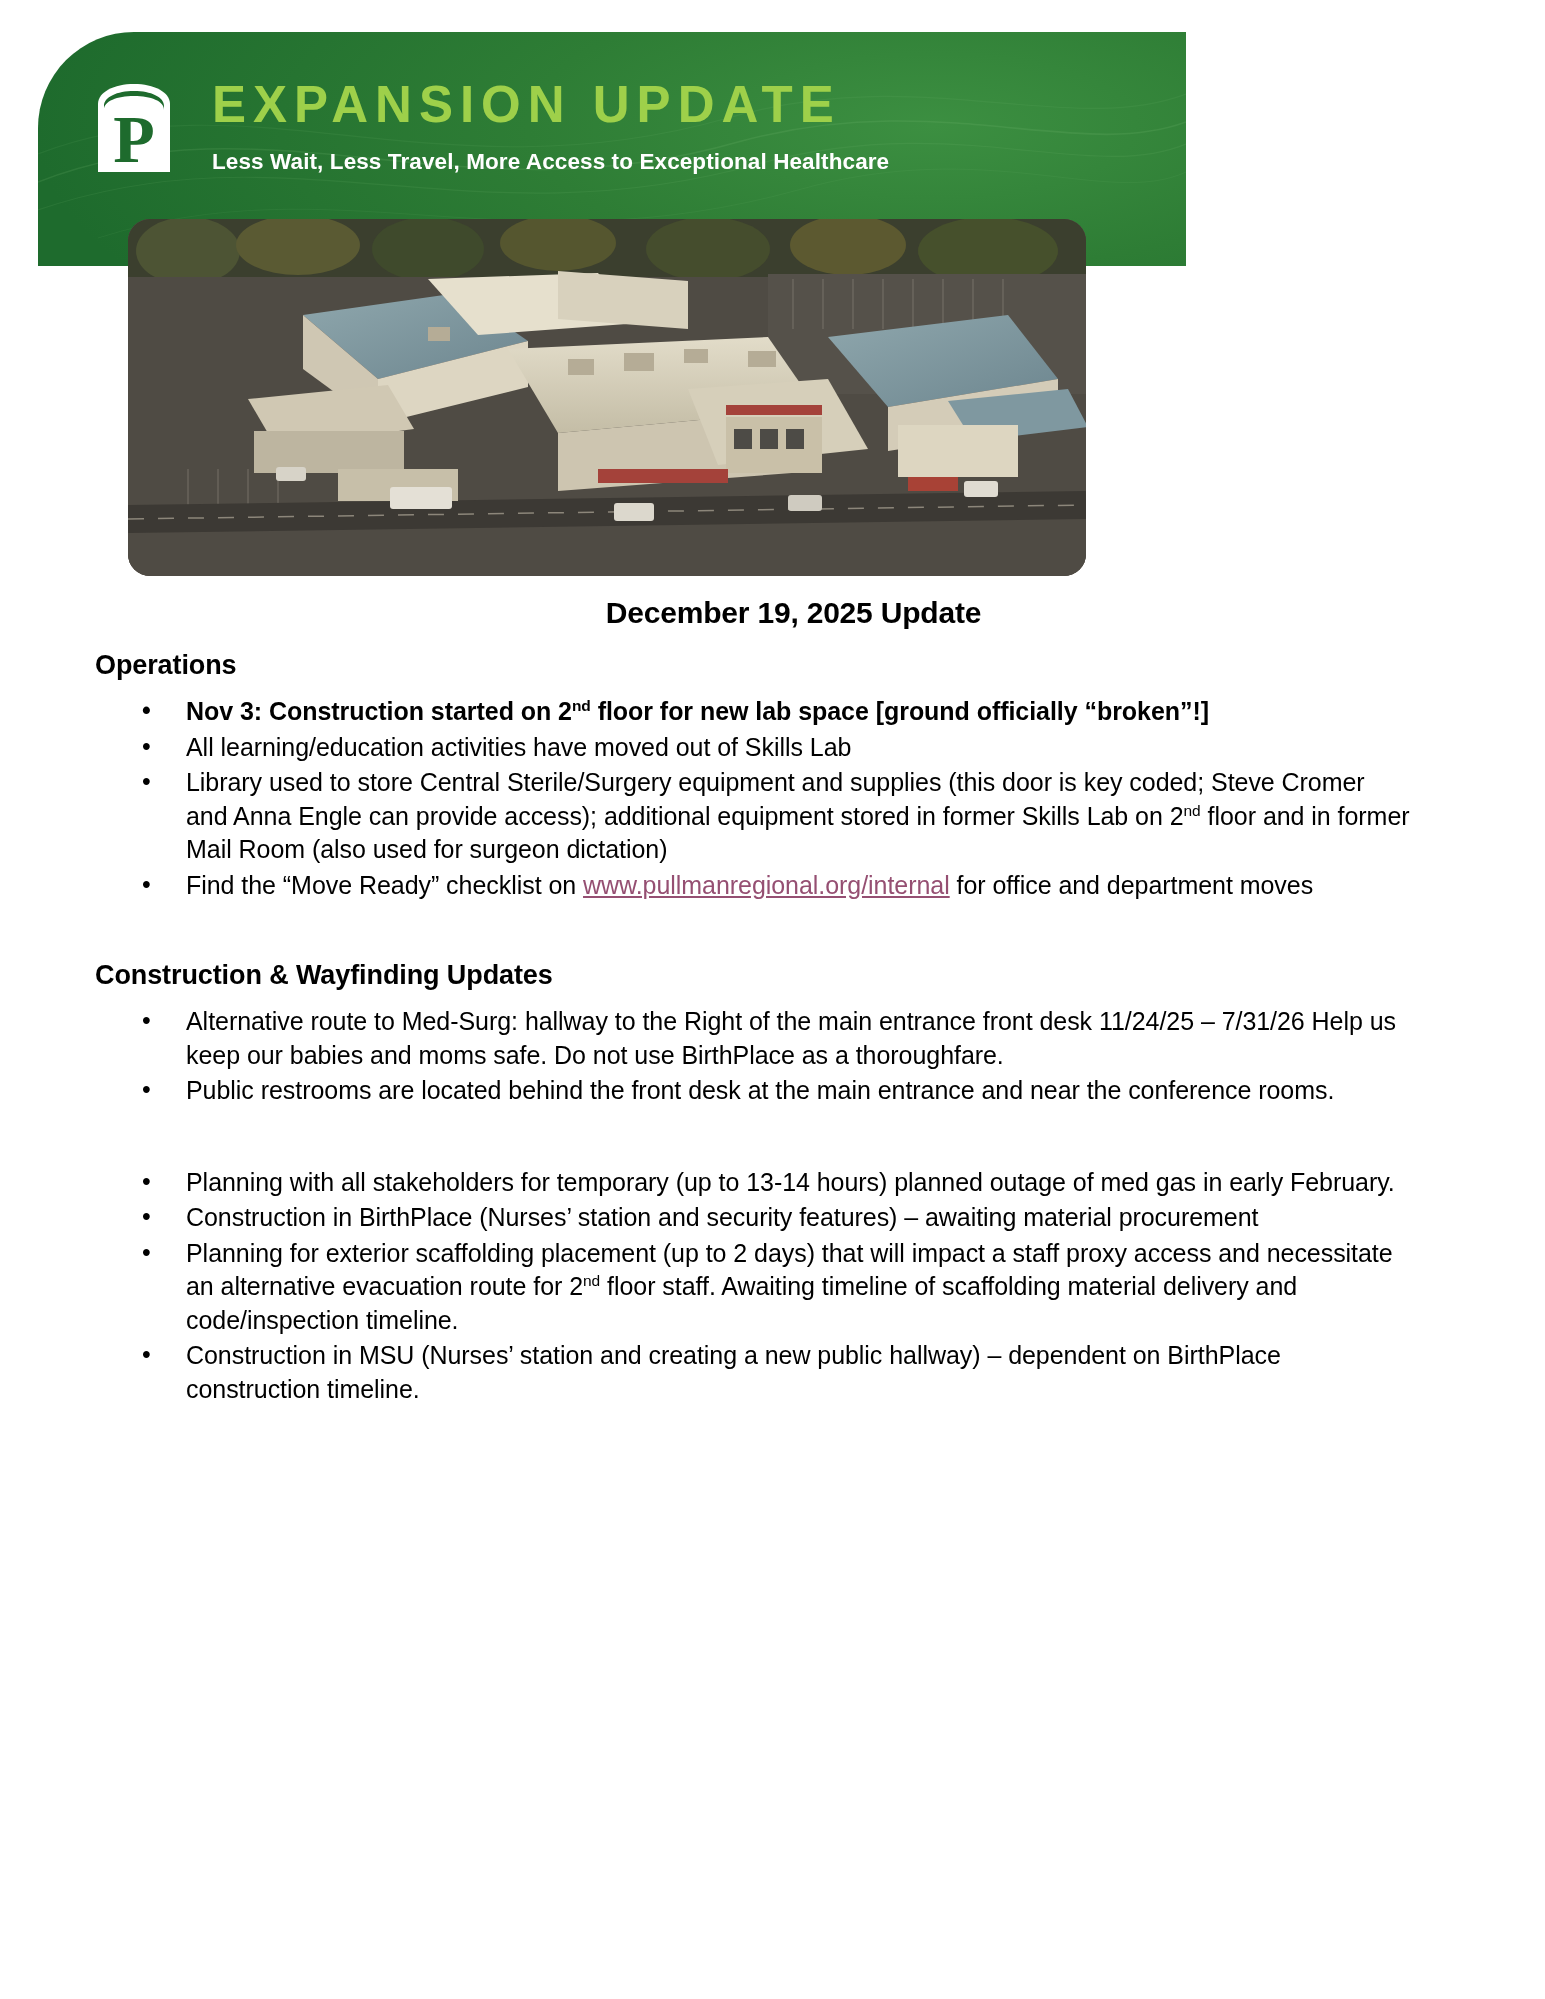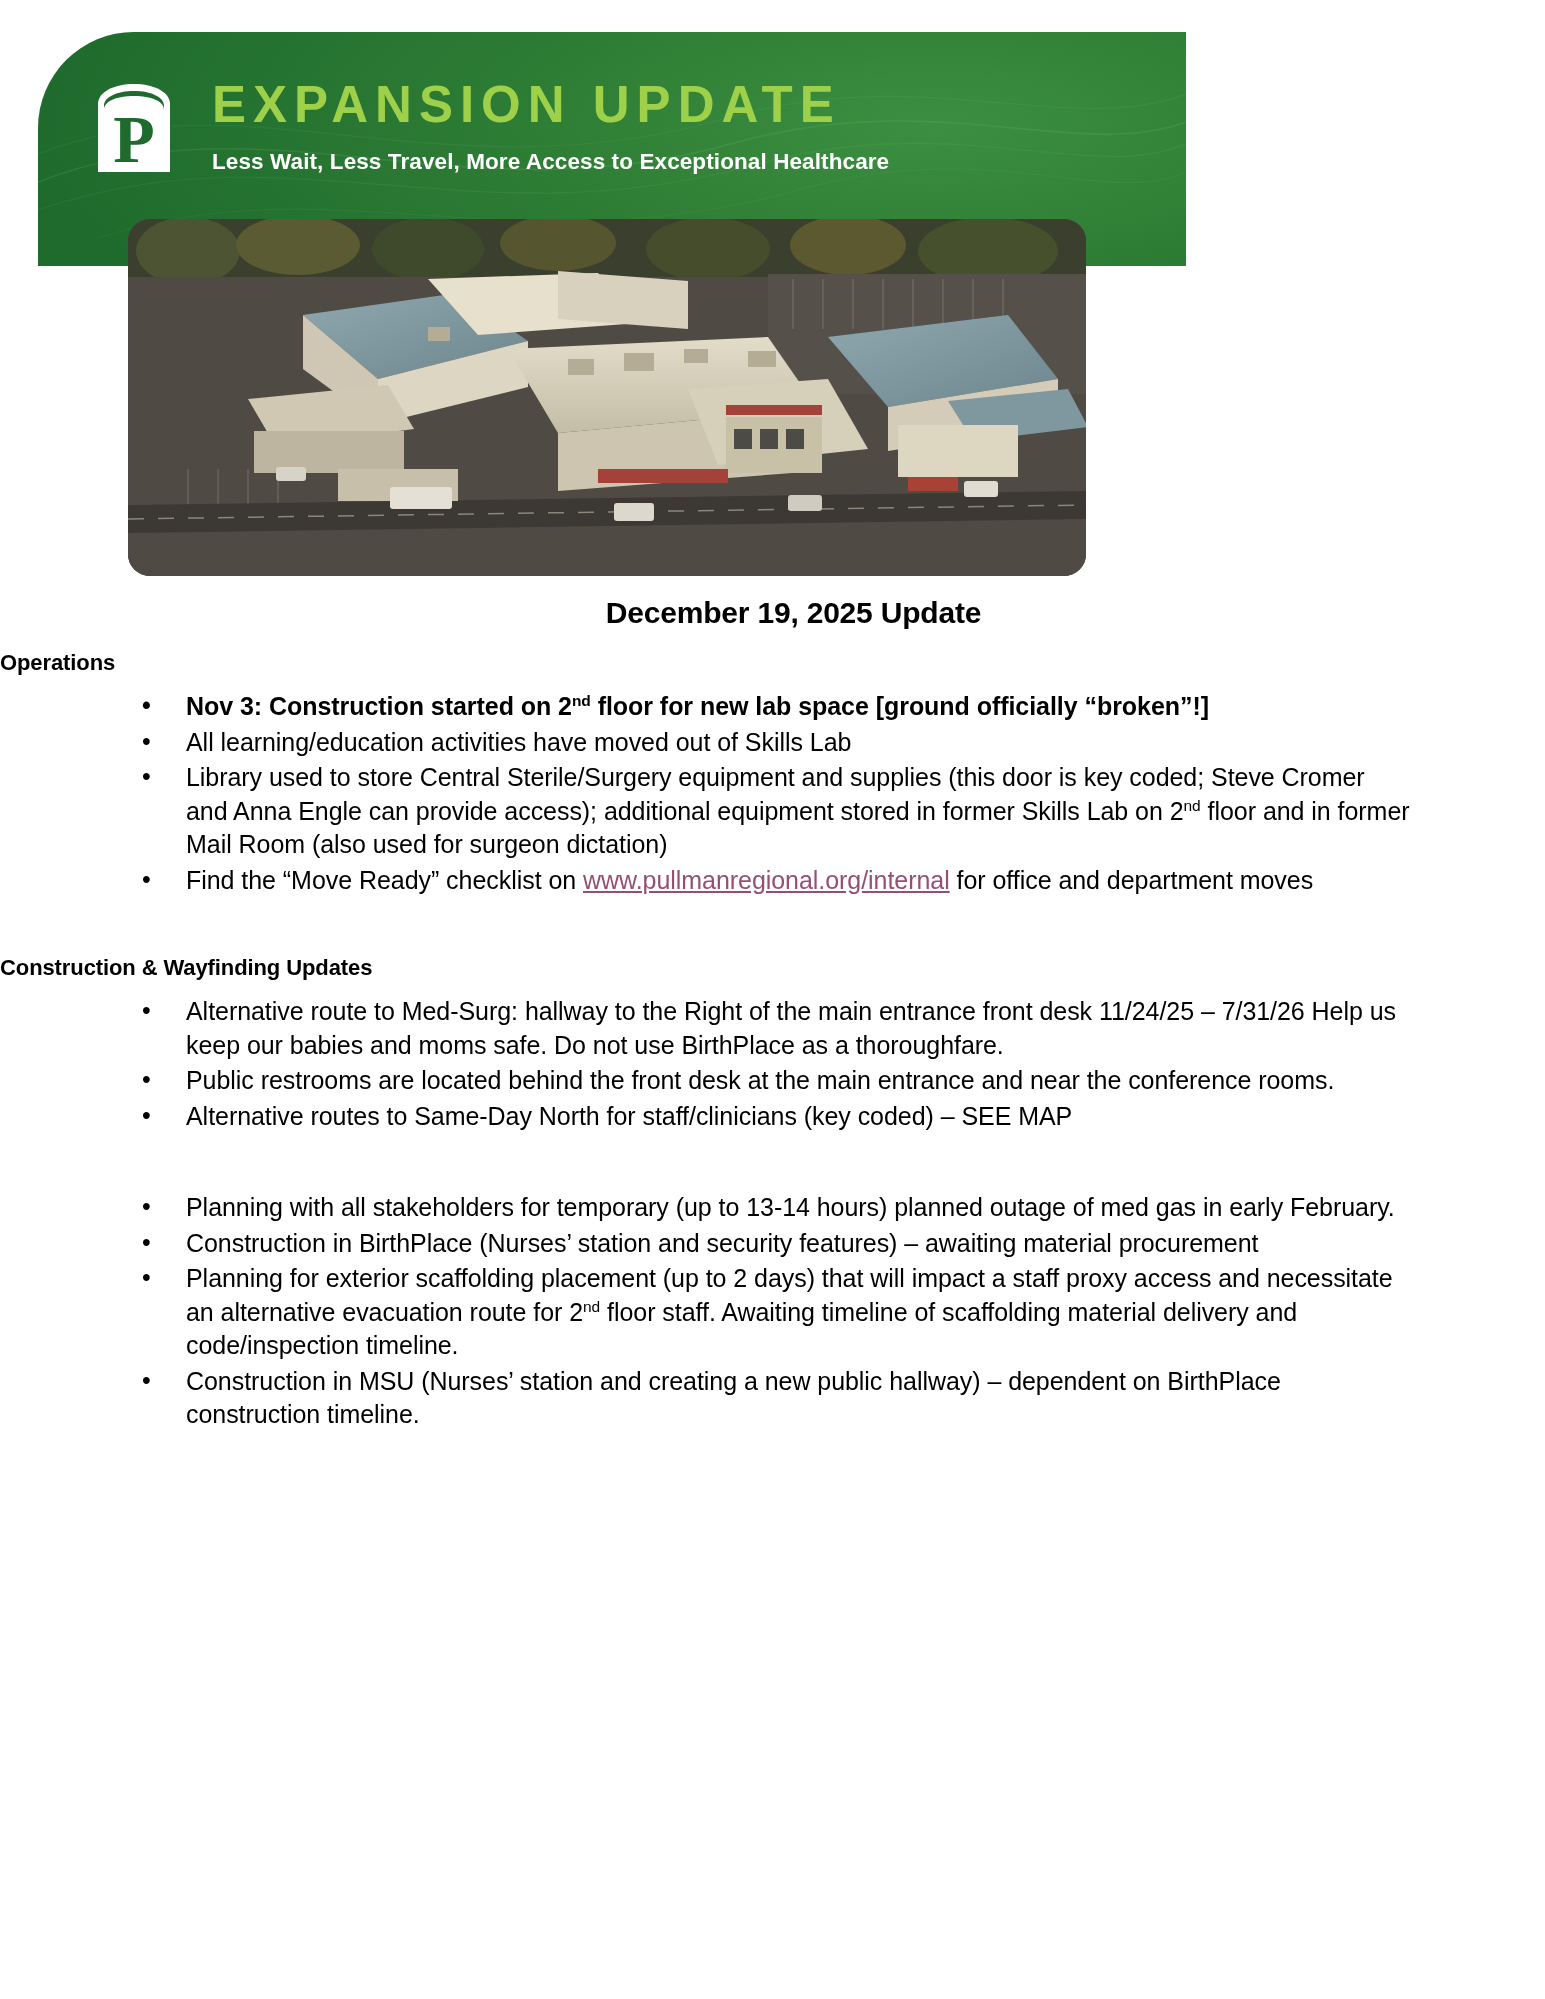--- a/index.html
+++ b/index.html
@@ -122,22 +122,23 @@
     font-size: 30px;
     font-weight: bold;
     letter-spacing: -.2px;
     padding-left: 42px;
     margin-bottom: 20px;
   }
   .section {
     margin-bottom: 4px;
   }
   .section-heading {
-    font-size: 22px;
-    font-weight: bold;
+    font-size: 27px;
+    font-weight: bold;
+    margin-left: 95px;
     margin-bottom: 14px;
     letter-spacing: -.1px;
   }
   ul.bullets {
     list-style: none;
     margin: 0 0 0 0;
     padding: 0;
   }
   ul.bullets > li {
     position: relative;
@@ -302,21 +303,20 @@
           <li>Library used to store Central Sterile/Surgery equipment and supplies (this door is key coded; Steve Cromer and Anna Engle can provide access); additional equipment stored in former Skills Lab on 2<sup>nd</sup> floor and in former Mail Room (also used for surgeon dictation)</li>
           <li>Find the “Move Ready” checklist on <a class="doclink" href="#" style="color: rgb(149, 79, 114);">www.pullmanregional.org/internal</a> for office and department moves</li>
         </ul>
       </div>
       <div class="section-gap"></div>
       <div class="section gap-after">
         <div class="section-heading">Construction &amp; Wayfinding Updates</div>
         <ul class="bullets">
           <li>Alternative route to Med-Surg: hallway to the Right of the main entrance front desk 11/24/25 – 7/31/26 Help us keep our babies and moms safe. Do not use BirthPlace as a thoroughfare.</li>
           <li>Public restrooms are located behind the front desk at the main entrance and near the conference rooms.</li>
-          <li>Alternative routes to Same-Day North for staff/clinicians (key coded) – SEE MAP</li>
         </ul>
       </div>
       <div class="section-gap"></div>
       <div class="section">
         <ul class="bullets">
           <li>Planning with all stakeholders for temporary (up to 13-14 hours) planned outage of med gas in early February.</li>
           <li>Construction in BirthPlace (Nurses’ station and security features) – awaiting material procurement</li>
           <li>Planning for exterior scaffolding placement (up to 2 days) that will impact a staff proxy access and necessitate an alternative evacuation route for 2<sup>nd</sup> floor staff. Awaiting timeline of scaffolding material delivery and code/inspection timeline.</li>
           <li>Construction in MSU (Nurses’ station and creating a new public hallway) – dependent on BirthPlace construction timeline.</li>
         </ul>

